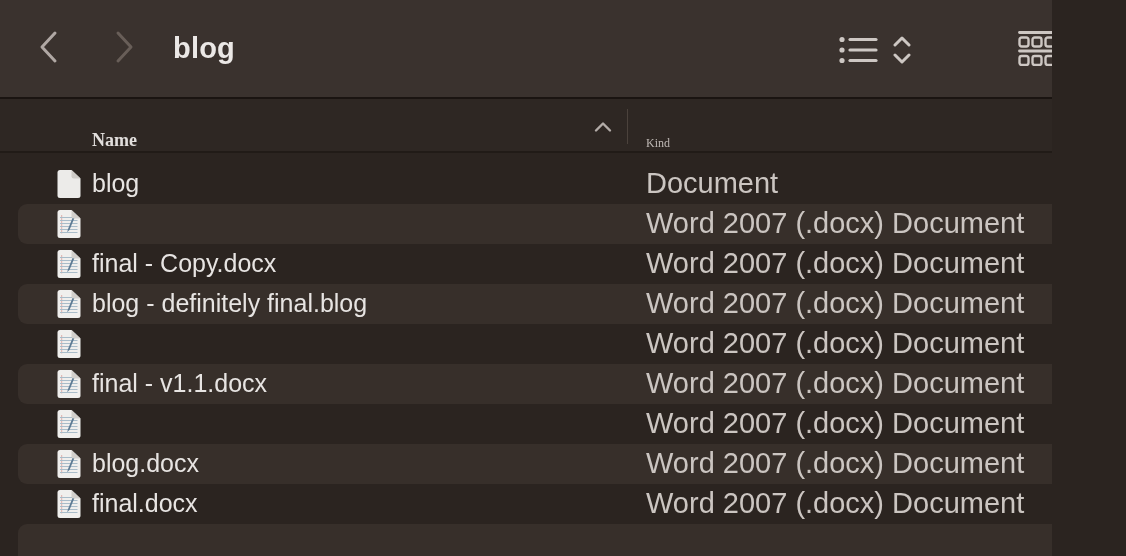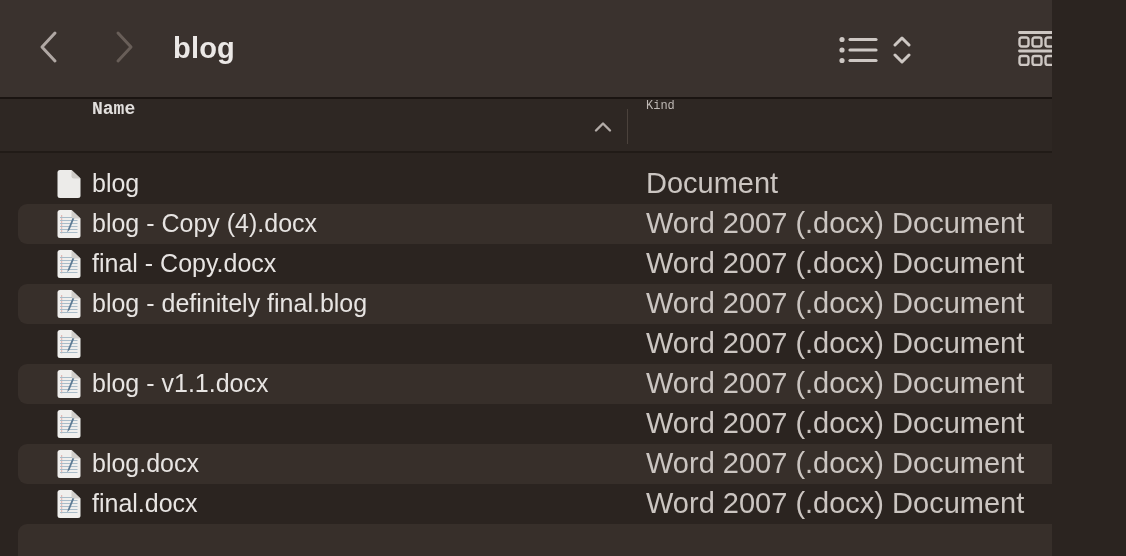--- a/index.html
+++ b/index.html
@@ -47,22 +47,22 @@
 
   
   .list-header {
     position:relative; height:54px;
     background: var(--header-bg);
     border-bottom:2px solid var(--header-border);
   }
   .col-btn {
     position:absolute; top:0; height:100%;
     background:none; border:none; cursor:pointer;
-    display:flex; align-items:flex-start;
-    font-family:Liberation Mono, monospace;
+    display:flex; align-items:flex-end;
+    font-family:Liberation Serif, serif;
   }
   .col-name-btn { left:92px; font-size:18px; font-weight:700; color:var(--text-header); }
   .col-kind-btn { left:646px; font-size:12px; font-weight:400; color:var(--text-header-dim); }
   .sort-chevron { position:absolute; left:594px; top:22px; }
   .col-divider {
     position:absolute; top:10px; width:1px; height:35px;
     background: var(--divider); cursor:col-resize;
   }
   .col-divider.d1 { left:627px; }
   .col-divider.d2 { left:1055px; }
@@ -181,21 +181,20 @@
       <line x1="3" y1="11" x2="20.5" y2="11"></line>
       <line x1="3" y1="14" x2="20.5" y2="14"></line>
       <line x1="3" y1="17" x2="20.5" y2="17"></line>
       <line x1="3" y1="20" x2="20.5" y2="20"></line>
       <line x1="3" y1="23" x2="20.5" y2="23"></line>
     </g>
     <path d="M17.5 3.5 L11 19.5 L10.2 22.8 L12.6 20.3 L19.2 4.3 Z" fill="#5d7b94"></path>
     <path d="M14.5 0.5 L23.5 9 H16.8 Q14.5 9 14.5 6.8 Z" fill="#d2cfcb"></path>
   </svg>
         </span>
-    <span class="file-name">blog - Copy (4).docx</span>
     <span class="file-kind">Word 2007 (.docx) Document</span>
   </div>
       <div class="row">
     <span class="file-icon">
           <svg viewBox="0 0 24 29">
     <path d="M3 0.5 H14.5 L23.5 9 V26 Q23.5 28.5 21 28.5 H3 Q0.5 28.5 0.5 26 V3 Q0.5 0.5 3 0.5 Z" fill="#f0efed"></path>
     <line x1="4.7" y1="5.5" x2="4.7" y2="24" stroke="#dca8a4" stroke-width="0.9"></line>
     <g stroke="#a9bcc9" stroke-width="1.1">
       <line x1="3" y1="8" x2="20.5" y2="8"></line>
       <line x1="3" y1="11" x2="20.5" y2="11"></line>
@@ -260,21 +259,21 @@
       <line x1="3" y1="11" x2="20.5" y2="11"></line>
       <line x1="3" y1="14" x2="20.5" y2="14"></line>
       <line x1="3" y1="17" x2="20.5" y2="17"></line>
       <line x1="3" y1="20" x2="20.5" y2="20"></line>
       <line x1="3" y1="23" x2="20.5" y2="23"></line>
     </g>
     <path d="M17.5 3.5 L11 19.5 L10.2 22.8 L12.6 20.3 L19.2 4.3 Z" fill="#5d7b94"></path>
     <path d="M14.5 0.5 L23.5 9 H16.8 Q14.5 9 14.5 6.8 Z" fill="#d2cfcb"></path>
   </svg>
         </span>
-    <span class="file-name">blog - v1.1.docx</span>
+    <span class="file-name">final - v1.1.docx</span>
     <span class="file-kind">Word 2007 (.docx) Document</span>
   </div>
       <div class="row">
     <span class="file-icon">
           <svg viewBox="0 0 24 29">
     <path d="M3 0.5 H14.5 L23.5 9 V26 Q23.5 28.5 21 28.5 H3 Q0.5 28.5 0.5 26 V3 Q0.5 0.5 3 0.5 Z" fill="#f0efed"></path>
     <line x1="4.7" y1="5.5" x2="4.7" y2="24" stroke="#dca8a4" stroke-width="0.9"></line>
     <g stroke="#a9bcc9" stroke-width="1.1">
       <line x1="3" y1="8" x2="20.5" y2="8"></line>
       <line x1="3" y1="11" x2="20.5" y2="11"></line>

